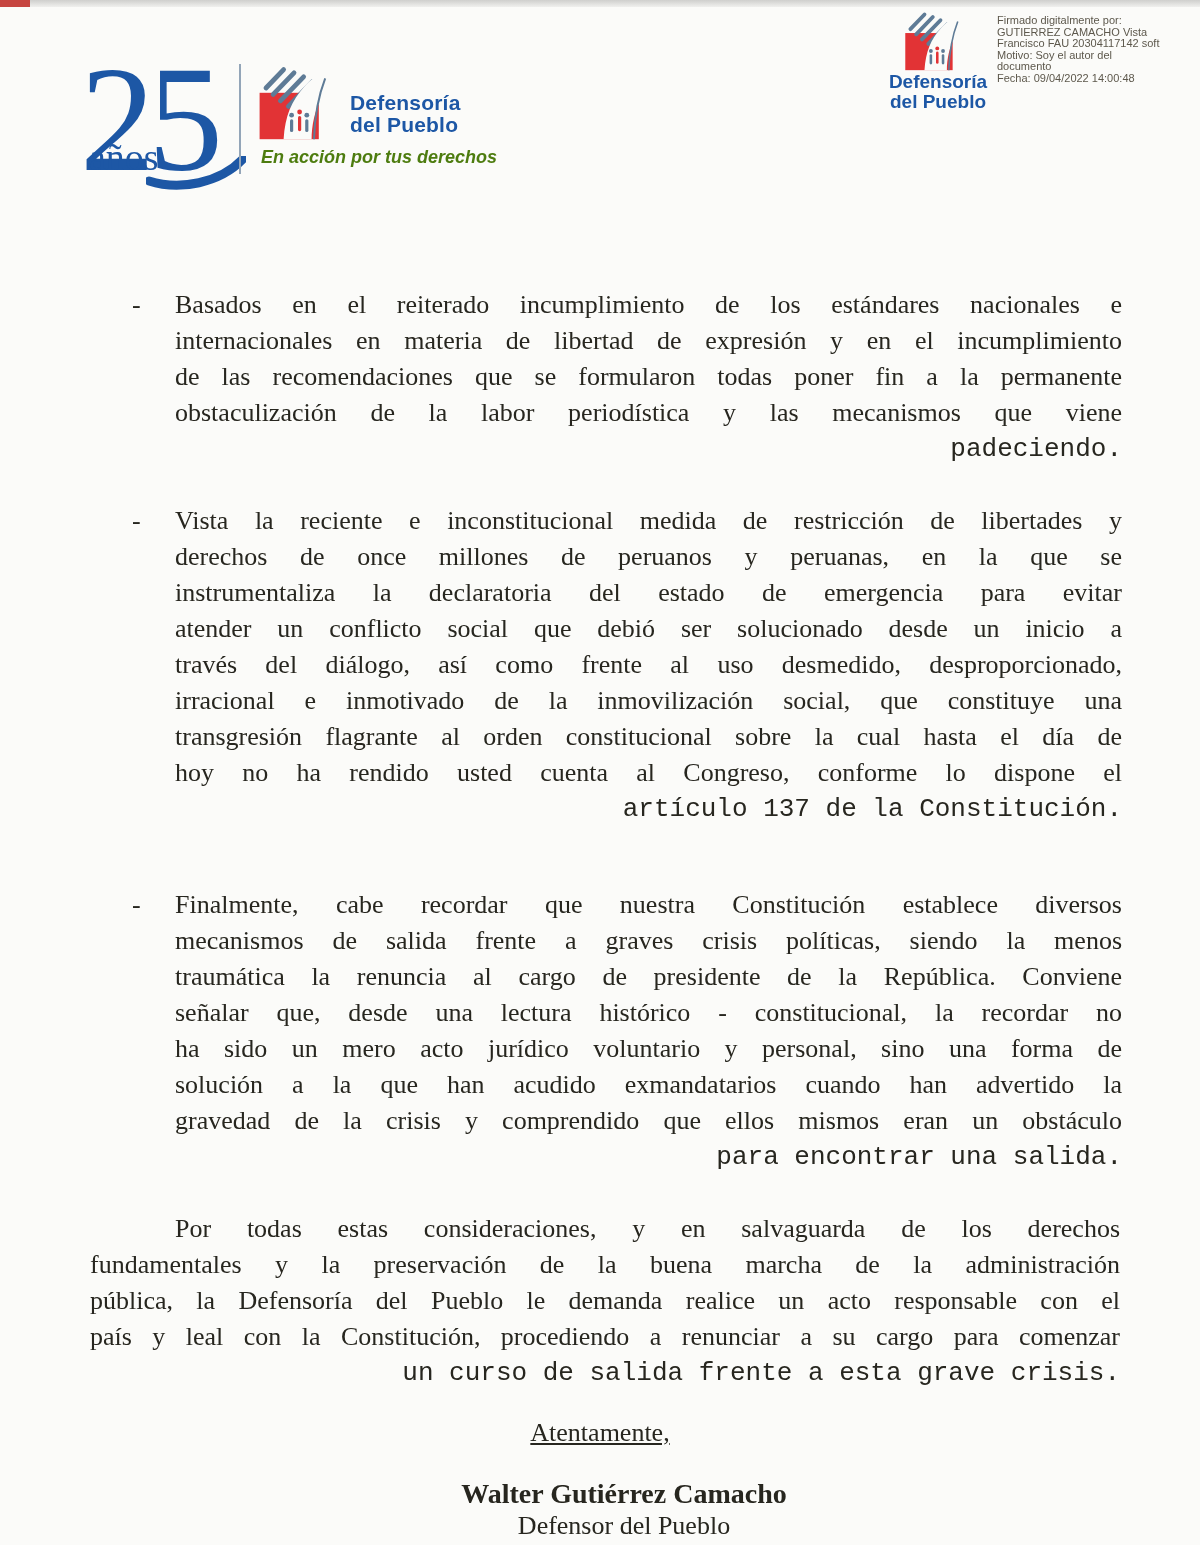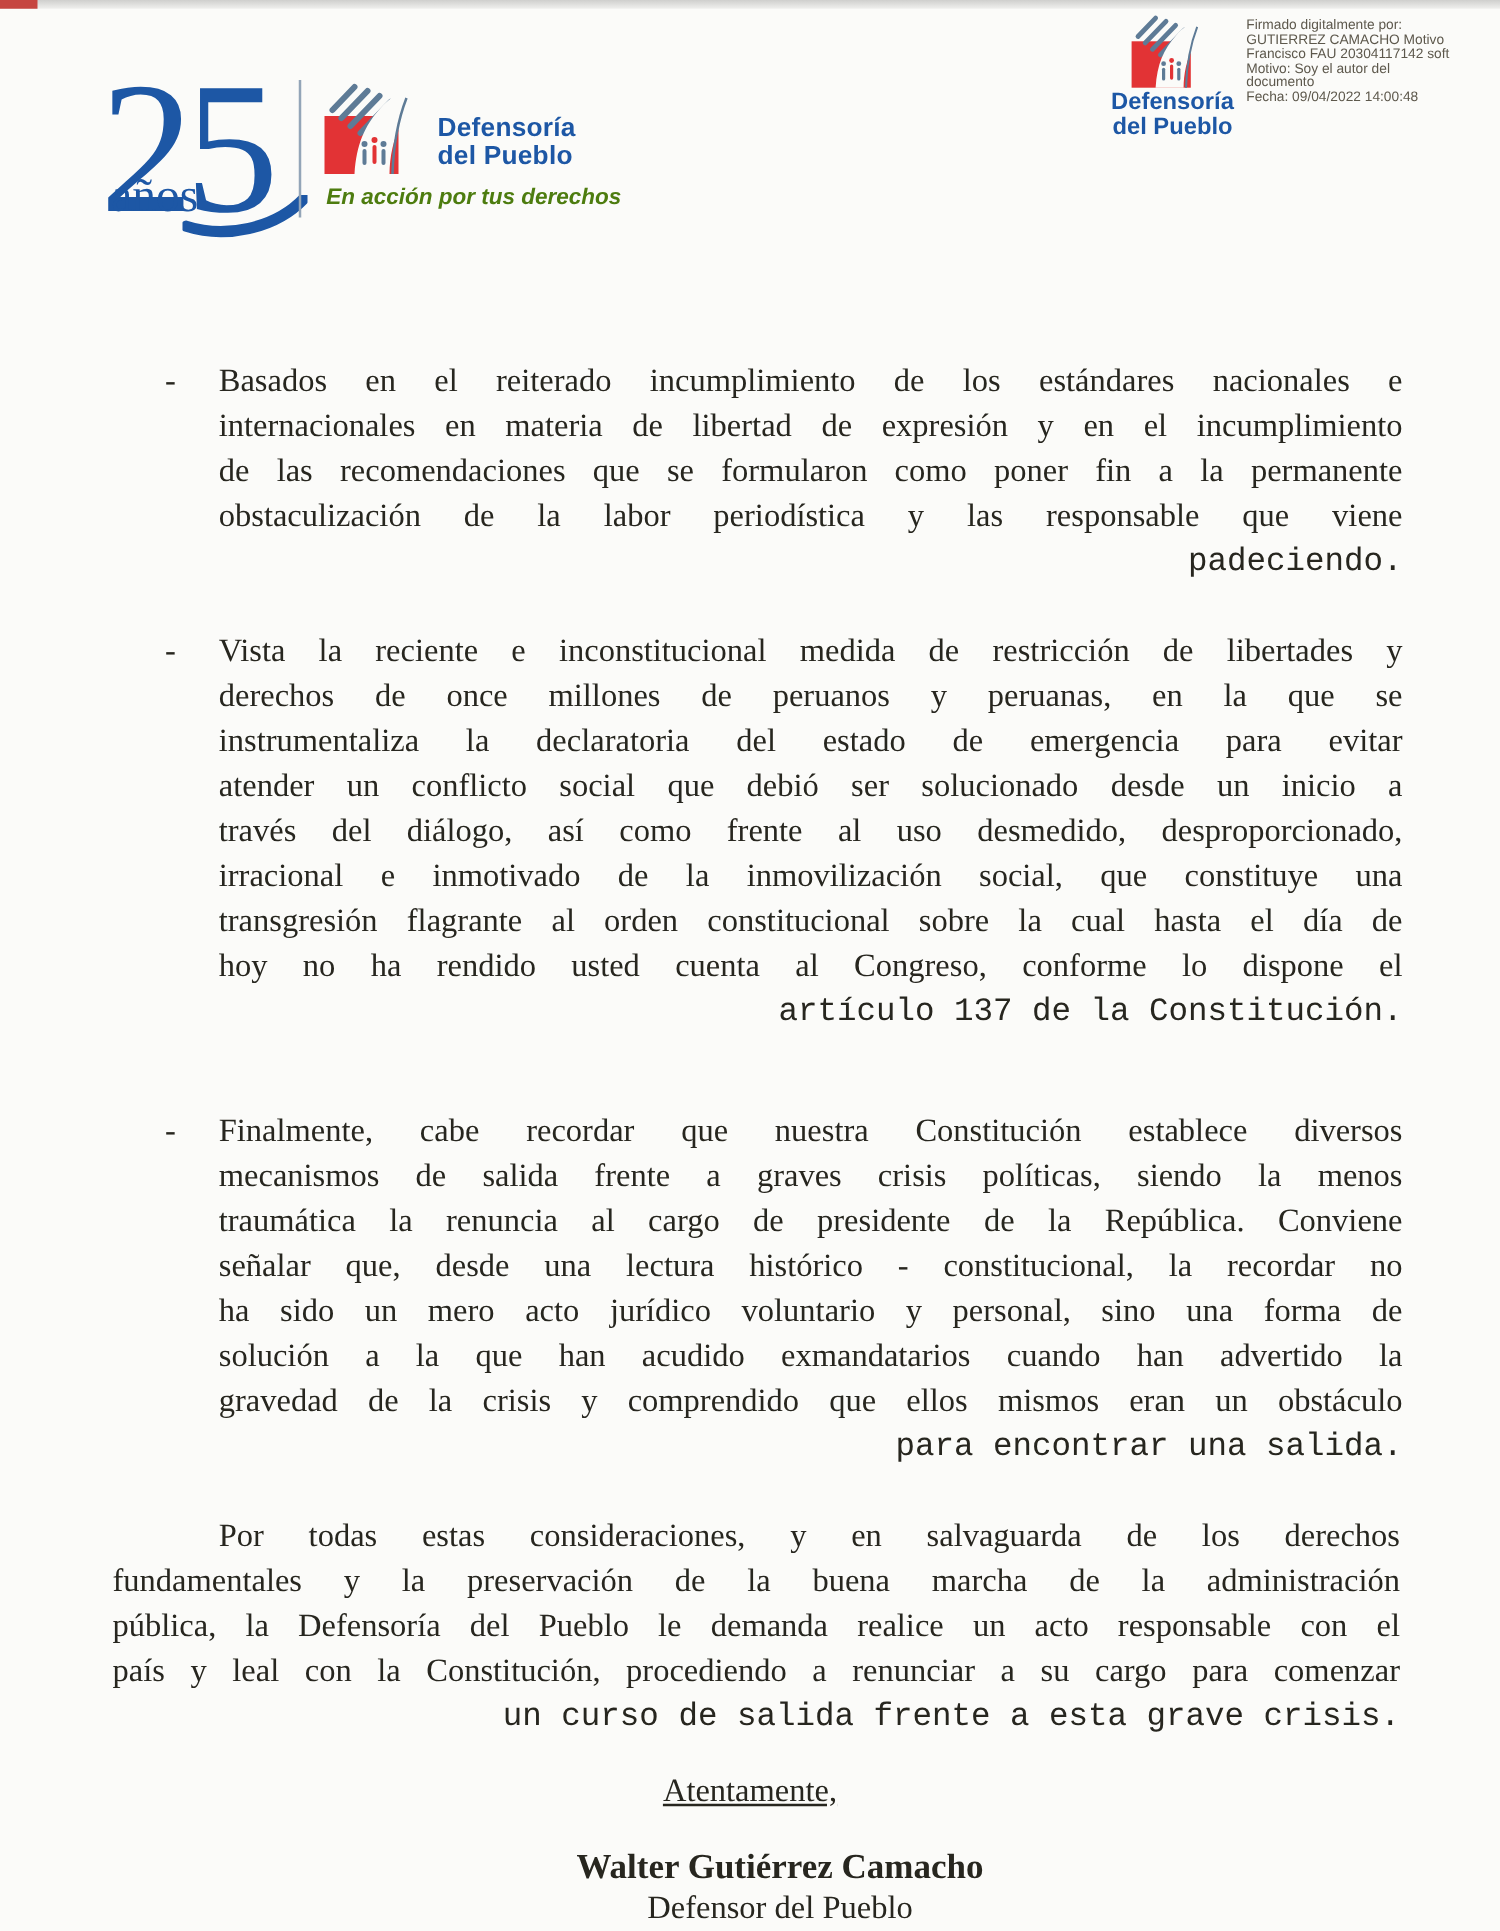--- a/index.html
+++ b/index.html
@@ -114,37 +114,37 @@
         <circle cx="61" cy="64" r="3" fill="#5e7b96"></circle>
           <rect x="59" y="69" width="4" height="16" rx="2" fill="#5e7b96"></rect>
       </g>
     </svg>
     <div class="stamp-brand">
       <div>Defensoría</div>
       <div>del Pueblo</div>
     </div>
     <div class="stamp-text" id="stamp-lines">
         <div class="stamp-line">Firmado digitalmente por:</div>
-        <div class="stamp-line">GUTIERREZ CAMACHO Motivo</div>
+        <div class="stamp-line">GUTIERREZ CAMACHO Vista</div>
         <div class="stamp-line">Francisco FAU 20304117142 soft</div>
         <div class="stamp-line">Motivo: Soy el autor del</div>
         <div class="stamp-line">documento</div>
         <div class="stamp-line">Fecha: 09/04/2022 14:00:48</div>
       </div>
   </div>
 
   <div class="letter-body">
     <div class="bullets" id="bullets">
         <div class="bullet b-gap-1">
           <div class="marker">-</div>
           <div class="btext">
             <div class="jl">Basados en el reiterado incumplimiento de los estándares nacionales e</div>
             <div class="jl">internacionales en materia de libertad de expresión y en el incumplimiento</div>
-            <div class="jl">de las recomendaciones que se formularon como poner fin a la permanente</div>
-            <div class="jl">obstaculización de la labor periodística y las responsable que viene</div>
+            <div class="jl">de las recomendaciones que se formularon todas poner fin a la permanente</div>
+            <div class="jl">obstaculización de la labor periodística y las mecanismos que viene</div>
             <div class="ll">padeciendo.</div>
           </div>
         </div>
         <div class="bullet b-gap-2">
           <div class="marker">-</div>
           <div class="btext">
             <div class="jl">Vista la reciente e inconstitucional medida de restricción de libertades y</div>
             <div class="jl">derechos de once millones de peruanos y peruanas, en la que se</div>
             <div class="jl">instrumentaliza la declaratoria del estado de emergencia para evitar</div>
             <div class="jl">atender un conflicto social que debió ser solucionado desde un inicio a</div>

